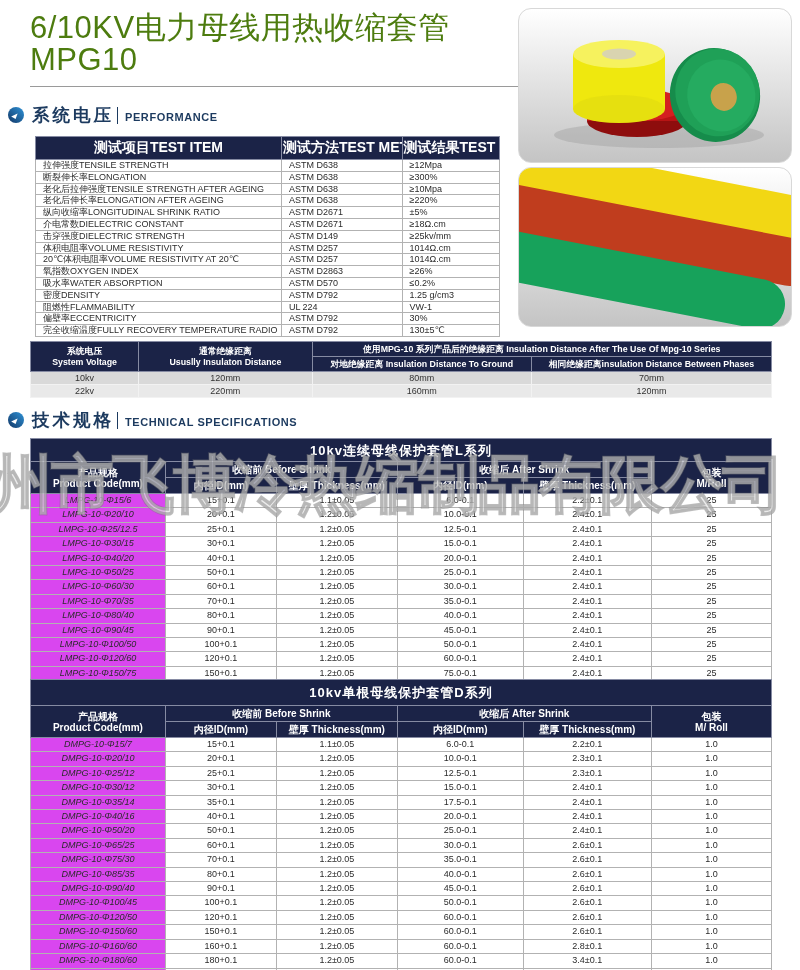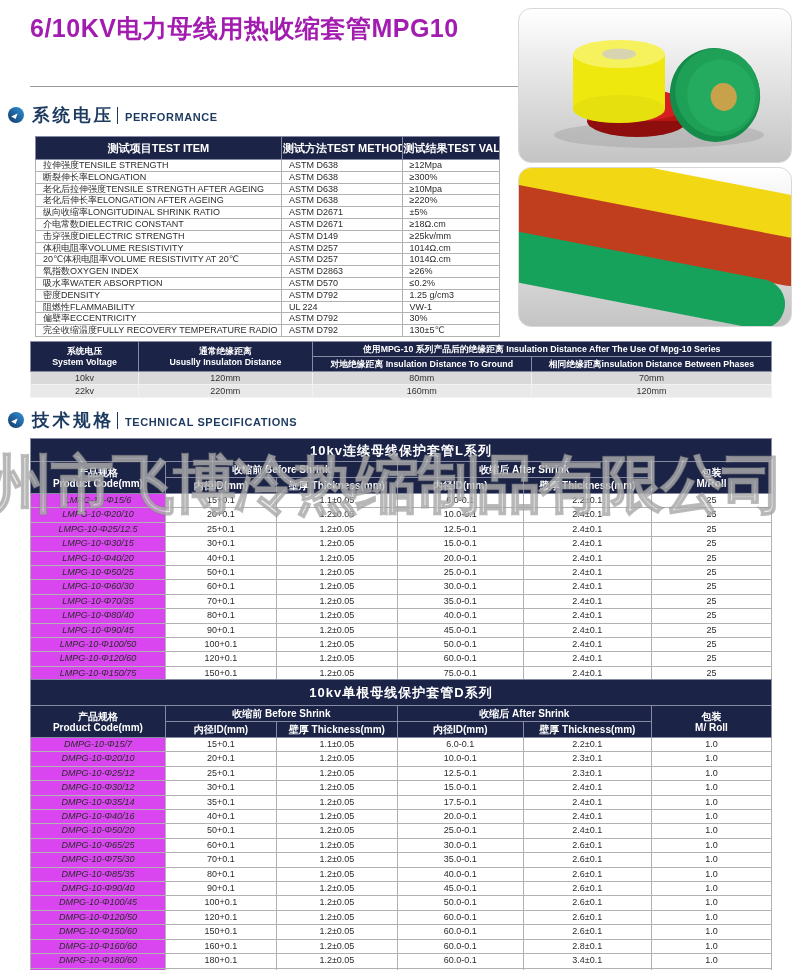--- a/index.html
+++ b/index.html
@@ -2,21 +2,21 @@
 <html><head>
 <meta charset="utf-8">
 <style>
   html,body{margin:0;padding:0;background:#fff;}
   .sheet{
     position:relative;width:800px;height:970px;overflow:hidden;background:#fff;
     font-family:"Liberation Sans","DejaVu Sans",sans-serif;color:#2b2b2b;
   }
   
   .title-block{position:absolute;left:30px;top:12px;width:480px;z-index:1;}
-  .main-title{font-size:25px;font-weight:bold;color:#a21caf;line-height:32px;letter-spacing:0.5px;}
+  .main-title{font-size:31px;font-weight:normal;color:#4d7c0f;line-height:32px;letter-spacing:0.5px;}
   .subtitle{margin-top:5px;font-size:13.5px;color:#71797e;line-height:18px;letter-spacing:1px;}
   .rule{position:absolute;left:30px;top:86px;width:742px;height:0;border-top:1px solid #9a9a9a;z-index:0;}
 
   
   .photo-card{position:absolute;left:518px;width:272px;border-radius:13px;overflow:hidden;
     border:1px solid #d8d8d8;background:linear-gradient(#ffffff, #c4c4c4);z-index:2;}
   .photo-card svg{display:block;}
   .photo-rolls{top:8px;height:153px;}
   .photo-tubes{top:167px;height:158px;}
 
@@ -28,21 +28,21 @@
   .sec-en{font-size:11px;font-weight:bold;color:#1c3a5f;letter-spacing:0.6px;padding-top:4px;}
   .sec1{top:103px;}
   .sec2{top:408px;}
 
   
   table{border-collapse:collapse;table-layout:fixed;}
   th,td{overflow:hidden;white-space:nowrap;}
 
   
   .perf-table{position:absolute;left:35px;top:136px;width:465px;z-index:1;}
-  .perf-table th{background:#1b2347;color:#fff;font-size:11px;font-weight:bold;
+  .perf-table th{background:#1b2347;color:#fff;font-size:14px;font-weight:bold;
     height:20px;border:1px solid #868ba3;}
   .perf-table td{font-size:9px;height:10.8px;line-height:10.8px;border:1px solid #b2b2b2;
     text-align:left;padding:0 4px 0 7px;color:#2b2b2b;background:#fff;}
 
   
   .volt-table{position:absolute;left:30px;top:341px;width:742px;z-index:1;}
   .volt-table th{background:#1b2347;color:#fff;font-size:8.8px;font-weight:bold;
     border:1px solid #868ba3;text-align:center;height:12px;line-height:11px;padding:1px 2px;}
   .volt-table th span{display:block;}
   .volt-table td{font-size:9px;height:10px;line-height:10px;border:1px solid #f2f2f2;

